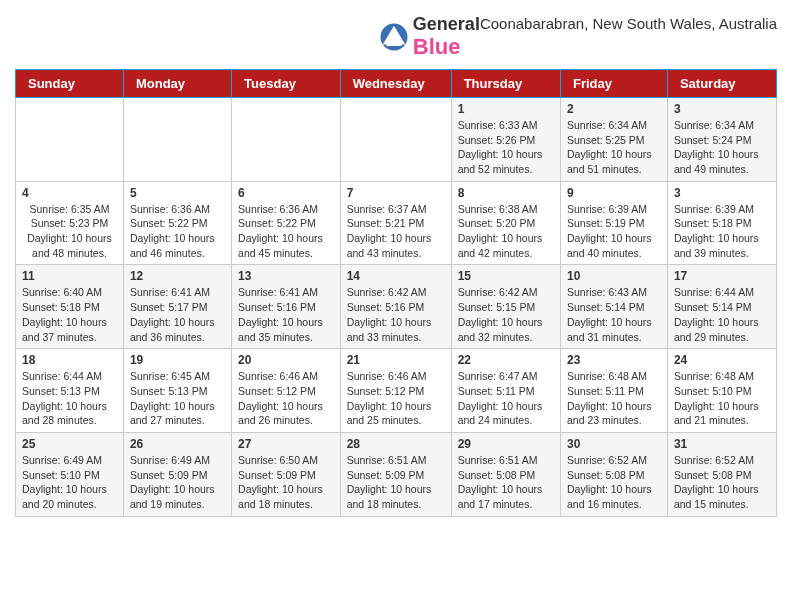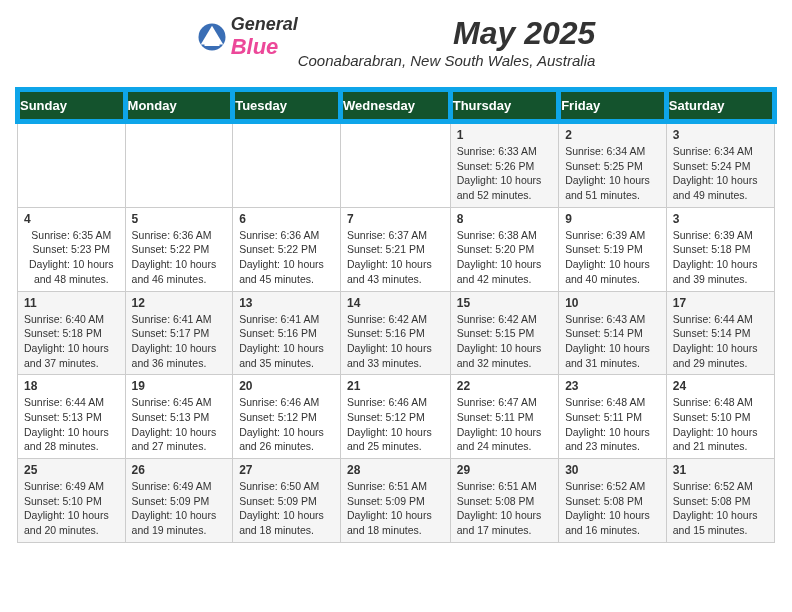--- a/index.html
+++ b/index.html
@@ -6,23 +6,22 @@
     body {
       font-family: Arial, sans-serif;
       background: #fff;
       width: 792px;
       min-height: 612px;
       padding: 15px;
     }
     .header {
       display: flex;
       align-items: flex-start;
-      justify-content: center;
-      margin-bottom: 18px;
-      font-style: italic;
+      justify-content: flex-end;
+      margin-bottom: 10px;
     }
     .logo {
       display: flex;
       align-items: center;
     }
     .logo-text {
       display: flex;
       flex-direction: column;
       line-height: 1.1;
     }
@@ -51,27 +50,27 @@
     }
     .location {
       font-size: 15px;
       color: #333;
     }
     .calendar {
       width: 100%;
       border-collapse: collapse;
     }
     .calendar th {
-      background-color: #14532d;
+      background-color: #b91c1c;
       color: white;
       text-align: left;
-      padding: 6px 0;
+      padding: 6px 12px;
       font-size: 13px;
       font-weight: bold;
-      border: 5px solid #0ea5e9;
+      border: 1px solid #0ea5e9;
     }
     .calendar td {
       vertical-align: top;
       padding: 4px 6px;
       border: 1px solid #ccc;
       width: 113px;
       min-height: 80px;
       font-size: 11px;
       color: #333;
       background: #fff;
@@ -110,21 +109,20 @@
       <circle cx="20" cy="20" r="18" fill="#3a6eb5"></circle>
       <polygon points="20,5 35,30 5,30" fill="white"></polygon>
       <rect x="10" y="28" width="20" height="4" fill="white"></rect>
     </svg>
     <div class="logo-text">
       <span class="logo-general">General</span>
       <span class="logo-blue">Blue</span>
     </div>
   </div>
   <div class="title-section">
-    <div class="month-year">May 2025</div>
     <div class="location">Coonabarabran, New South Wales, Australia</div>
   </div>
 </div>
 
 <table class="calendar">
   <thead>
     <tr>
       <th>Sunday</th>
       <th>Monday</th>
       <th>Tuesday</th>

